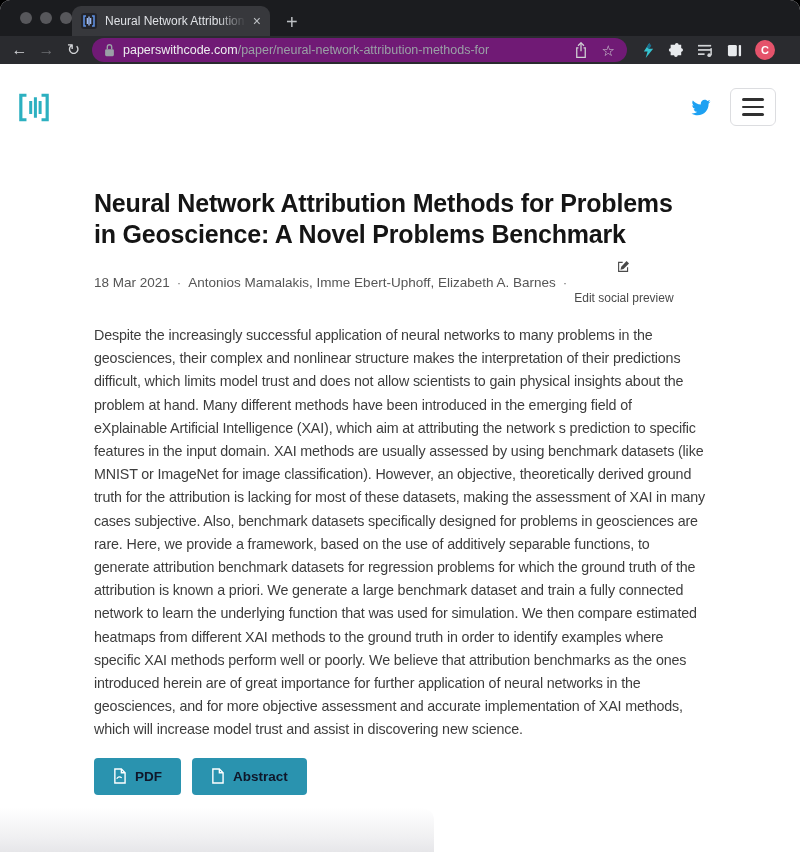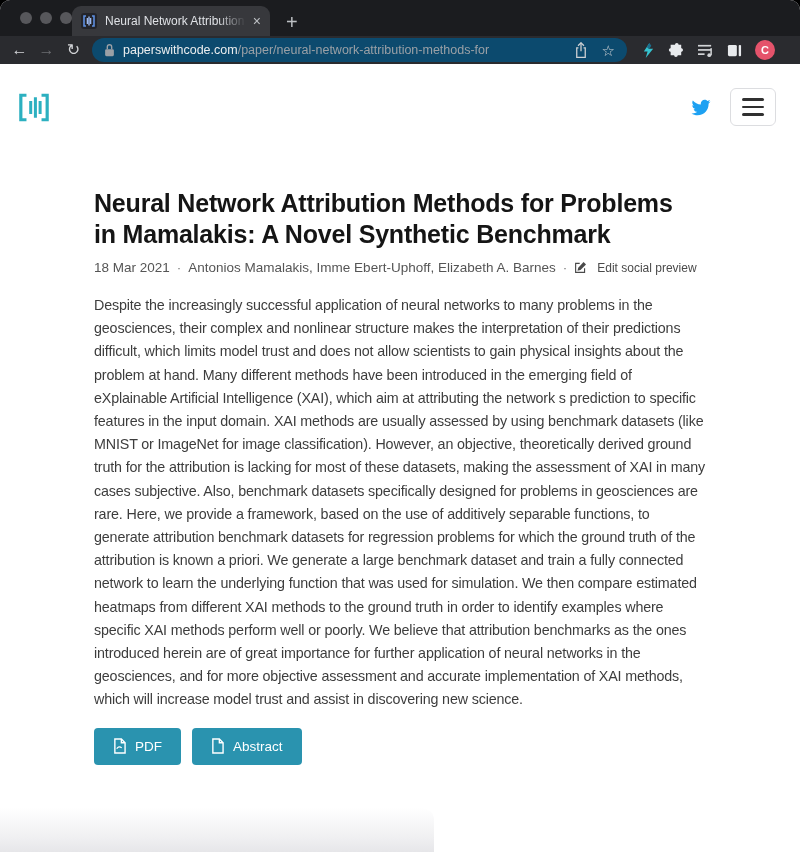--- a/index.html
+++ b/index.html
@@ -25,21 +25,21 @@
     -webkit-mask-image:linear-gradient(90deg,#000 78%,transparent 98%);
     mask-image:linear-gradient(90deg,#000 78%,transparent 98%); }
   .tab-close { color:#bdc0c4; font-size:14px; margin-left:4px; line-height:1; }
   .newtab { color:#bdc0c4; font-size:20px; margin-left:16px; align-self:center;
     margin-top:8px; line-height:1; }
 
   .toolbar { height:28px; background:#2a2b2f; flex:none; display:flex;
     align-items:center; padding:0 6px; }
   .nav-btn { color:#d2d4d7; font-size:16px; width:27px; text-align:center; line-height:1; }
   .nav-btn.disabled { color:#6b6c70; }
-  .omnibox { height:24px; flex:1; max-width:550px; background:#0c4a6e; border-radius:12px;
+  .omnibox { height:24px; flex:1; max-width:550px; background:#701a75; border-radius:12px;
     display:flex; align-items:center; padding:0 12px; margin:0 5px; }
   .url { font-size:12.5px; margin-left:8px; white-space:nowrap; overflow:hidden; flex:1; }
   .url .domain { color:#eceeef; }
   .url .path { color:#9aa0a6; }
   .omni-ic { display:flex; align-items:center; margin-left:14px; color:#cfd1d4; }
   .star { font-size:15px; line-height:1; color:#cfd1d4; }
   .ext { display:flex; align-items:center; gap:13px; padding-left:10px; flex:none; }
   .avatar { width:20px; height:20px; border-radius:50%; background:#e5536b; color:#fff;
     font-size:11px; font-weight:bold; display:flex; align-items:center; justify-content:center; }
   .menu-dots { color:#d2d4d7; font-size:15px; line-height:1; width:6px; overflow:hidden; }
@@ -54,26 +54,26 @@
     align-items:center; gap:5px; }
   .hamburger span { width:22px; height:2.5px; background:#303030; border-radius:2px; }
 
   .content { width:612px; margin:0 auto; }
   h1.paper-title { margin:38px 0 10px; font-size:25px; line-height:31px; font-weight:bold;
     color:#151515; letter-spacing:-0.2px; }
   h1.paper-title span { display:block; }
   .meta { margin-top:4px; font-size:13.5px; color:#555; display:flex;
     align-items:center; gap:7px; white-space:nowrap; }
   .meta .dot { color:#777; }
-  .edit-link { display:inline-flex; align-items:center; gap:10px; font-size:12px;
-    color:#4a4a4a; }
+  .edit-link { display:inline-flex; align-items:center; gap:18px; font-size:12px;
+    color:#4a4a4a;flex-direction:column; }
   .abstract { margin:19px 0 12px; font-size:14.3px; line-height:23.2px; color:#3d3d3d;
     letter-spacing:-0.15px; }
   .btn-row { margin-top:16px; display:flex; gap:11px; }
-  .btn { background:#2a93af; color:#ffffff; font-weight:normal; font-size:13.5px;
+  .btn { background:#2a93af; color:#0f172a; font-weight:bold; font-size:13.5px;
     height:37px; border:none; border-radius:4px; display:inline-flex;
     align-items:center; gap:9px; padding:0 19px; font-family:inherit; }
   .bottom-band { position:absolute; left:0; bottom:0; width:434px; height:44px;
     border-top-right-radius:12px;
     background:linear-gradient(180deg, rgba(244,244,246,0) 0%, #efeff1 70%, #e6e6e9 100%); }
 </style>
 </head>
 <body>
 
 <div class="window">
@@ -178,21 +178,21 @@
           <span></span>
             <span></span>
             <span></span>
         </button>
       </div>
     </header>
 
     <main class="content">
       <h1 class="paper-title">
         <span>Neural Network Attribution Methods for Problems</span>
-        <span>in Mamalakis: A Novel Synthetic Benchmark</span>
+        <span>in Geoscience: A Novel Problems Benchmark</span>
       </h1>
 
       <div class="meta">
         <span>18 Mar 2021</span>
         <span class="dot">·</span>
         <span>Antonios Mamalakis, Imme Ebert-Uphoff, Elizabeth A. Barnes</span>
         <span class="dot">·</span>
         <span class="edit-link">
           <span style="display:flex;">
             <svg width="13" height="13" viewBox="0 0 16 16">

